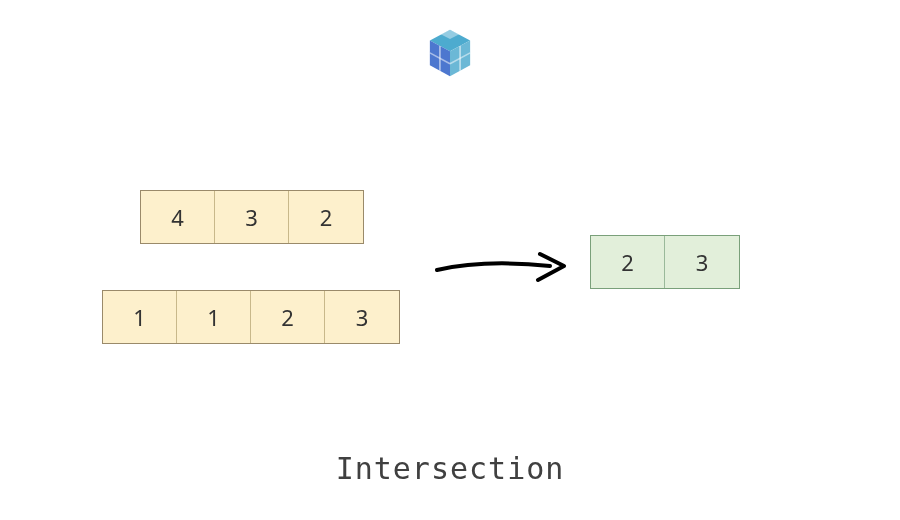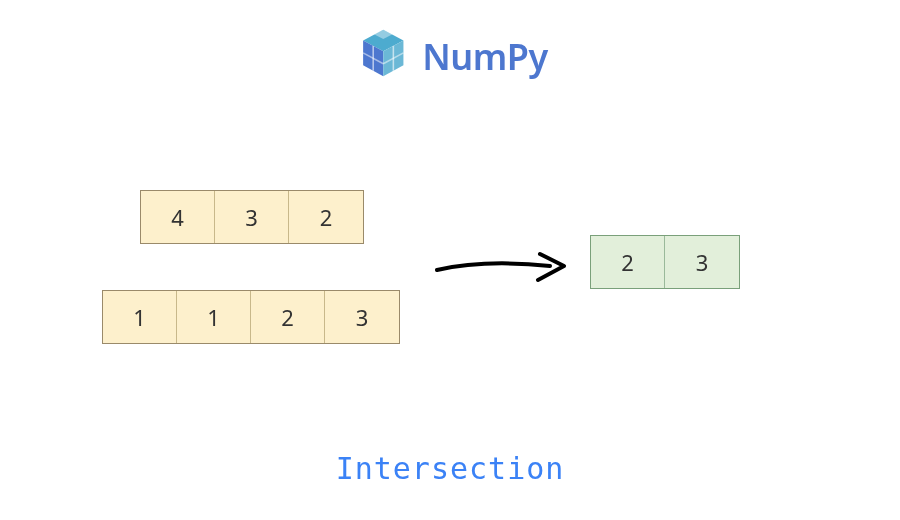--- a/index.html
+++ b/index.html
@@ -76,21 +76,21 @@
     height: 40px;
   }
   .caption {
     position: absolute;
     bottom: 34px;
     left: 0;
     right: 0;
     text-align: center;
     font-family: ui-monospace, Menlo, Consolas, monospace;
     font-size: 30px;
-    color: #3b82f6;
+    color: #404040;
     letter-spacing: 1px;
   }
 </style>
 </head>
 <body>
 
 <div class="logo-area">
   <span class="logo-cube">
     <svg viewBox="0 0 80 80" width="62" height="62">
 
@@ -101,21 +101,20 @@
 
         <polygon points="40,6 28,12 40,18 52,12" fill="#ffffff" opacity="0.4"></polygon>
 
         <line x1="27" y1="27" x2="27" y2="59" stroke="#ffffff" stroke-width="2" opacity="0.6"></line>
         <line x1="53" y1="27" x2="53" y2="59" stroke="#ffffff" stroke-width="2" opacity="0.6"></line>
         <line x1="14" y1="36" x2="40" y2="50" stroke="#ffffff" stroke-width="2" opacity="0.5"></line>
         <line x1="66" y1="36" x2="40" y2="50" stroke="#ffffff" stroke-width="2" opacity="0.5"></line>
       </g>
     </svg>
   </span>
-  <span class="logo-text">NumPy</span>
 </div>
 
 <div class="stage">
   <div class="array input arr1">
     <div class="cell">4</div>
     <div class="cell">3</div>
     <div class="cell">2</div>
   </div>
 
   <div class="array input arr2">

